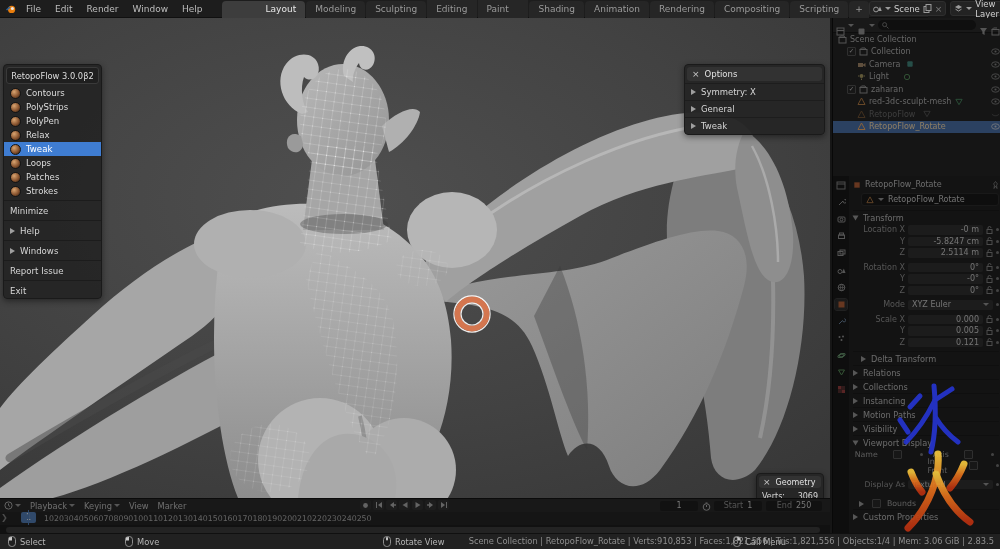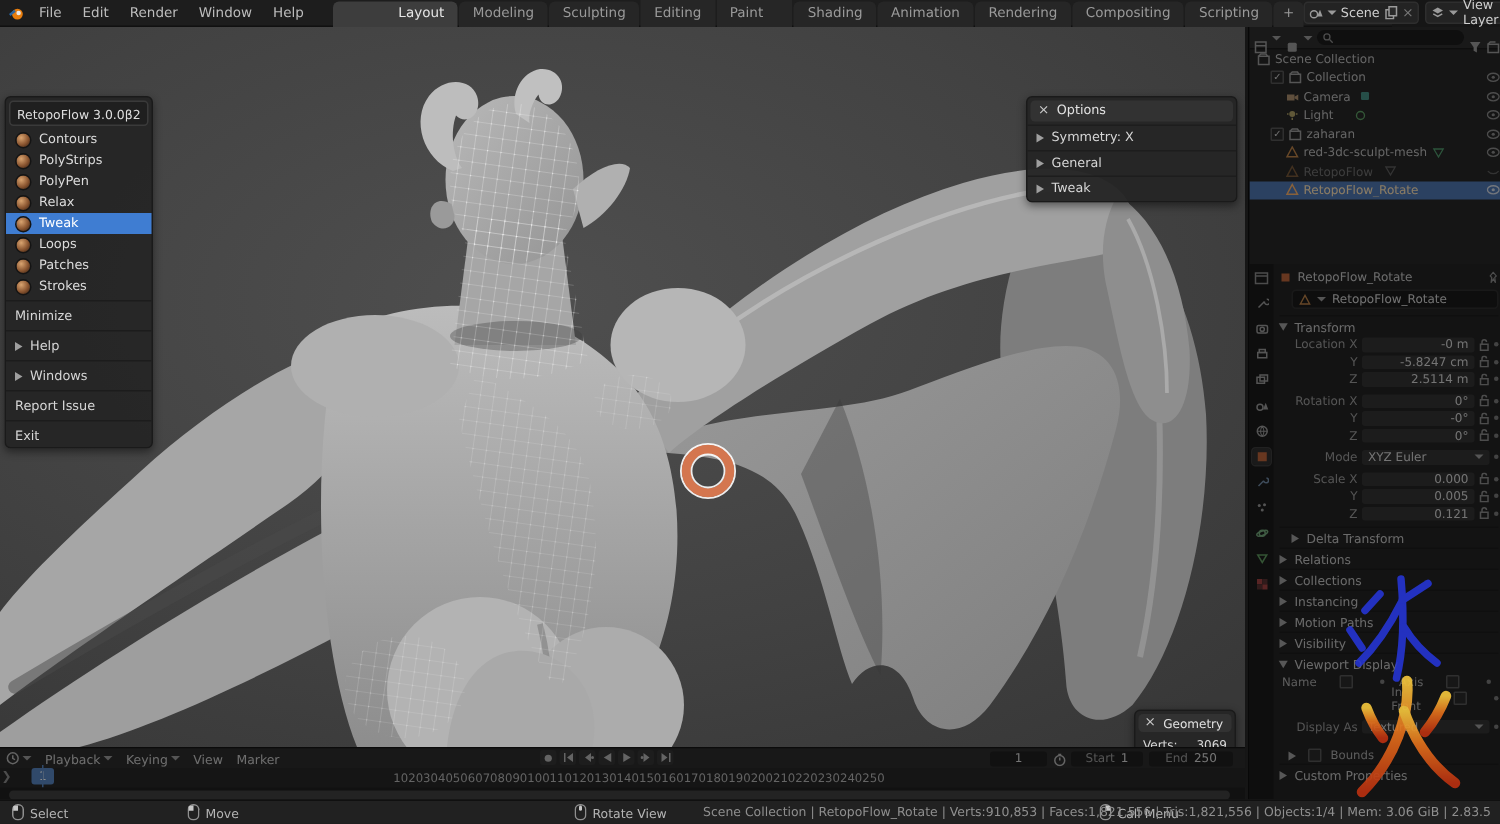--- a/index.html
+++ b/index.html
@@ -84,21 +84,21 @@
   .vd-row{display:flex;align-items:center;gap:3px;height:11px;font-size:7.8px;color:#a8a8a8;}
   .vd-row .half{flex:1;display:flex;align-items:center;gap:15px;justify-content:center;}
 
   
   #timeline{left:0;top:498px;width:830px;height:35px;background:#262626;border-top:1px solid #141414;box-sizing:border-box;}
   #tl-header{display:flex;align-items:center;height:13px;background:#2c2c2c;font-size:8.3px;color:#c8c8c8;padding:0 4px;gap:9px;}
   #tl-transport{position:absolute;left:360px;top:1px;display:flex;gap:2px;}
   .tbtn{width:11px;height:10px;background:#343434;border-radius:2px;display:flex;align-items:center;justify-content:center;}
   .tl-field{position:absolute;top:1.5px;height:10px;background:#1f1f1f;border-radius:2px;color:#d5d5d5;font-size:8px;display:flex;align-items:center;justify-content:center;gap:4px;padding:0 4px;box-sizing:border-box;}
   #tl-ruler{position:absolute;left:0;top:13px;width:830px;height:13px;background:#262626;}
-  #tl-ticks{position:absolute;left:44px;right:22px;top:2px;display:flex;justify-content:center;font-size:7.8px;color:#b5b5b5;}
+  #tl-ticks{position:absolute;left:44px;right:22px;top:2px;display:flex;justify-content:flex-start;font-size:7.8px;color:#b5b5b5;}
   #playhead{position:absolute;left:21px;top:0;width:15px;height:11px;background:#5285c8;border-radius:2px;color:#fff;font-size:8px;text-align:center;line-height:11px;}
   #playline{position:absolute;left:28px;top:11px;width:1px;height:15px;background:#5285c8;}
   #tl-scroll{position:absolute;left:0;top:26px;width:830px;height:9px;background:#1f1f1f;}
   #tl-scroll .handle{position:absolute;left:6px;right:10px;top:1.5px;height:6px;background:#3f3f3f;border-radius:3px;}
   #tl-expand{position:absolute;left:1px;top:14px;color:#8a8a8a;font-size:8px;}
 
   
   #statusbar{left:0;top:533px;width:1000px;height:16px;background:#212121;border-top:1px solid #101010;box-sizing:border-box;font-size:8.3px;color:#9f9f9f;}
   .hint{position:absolute;top:0;display:flex;align-items:center;gap:4px;height:15px;color:#b5b5b5;}
   #status-stats{position:absolute;right:6px;top:0;line-height:15px;color:#8f8f8f;white-space:nowrap;}

